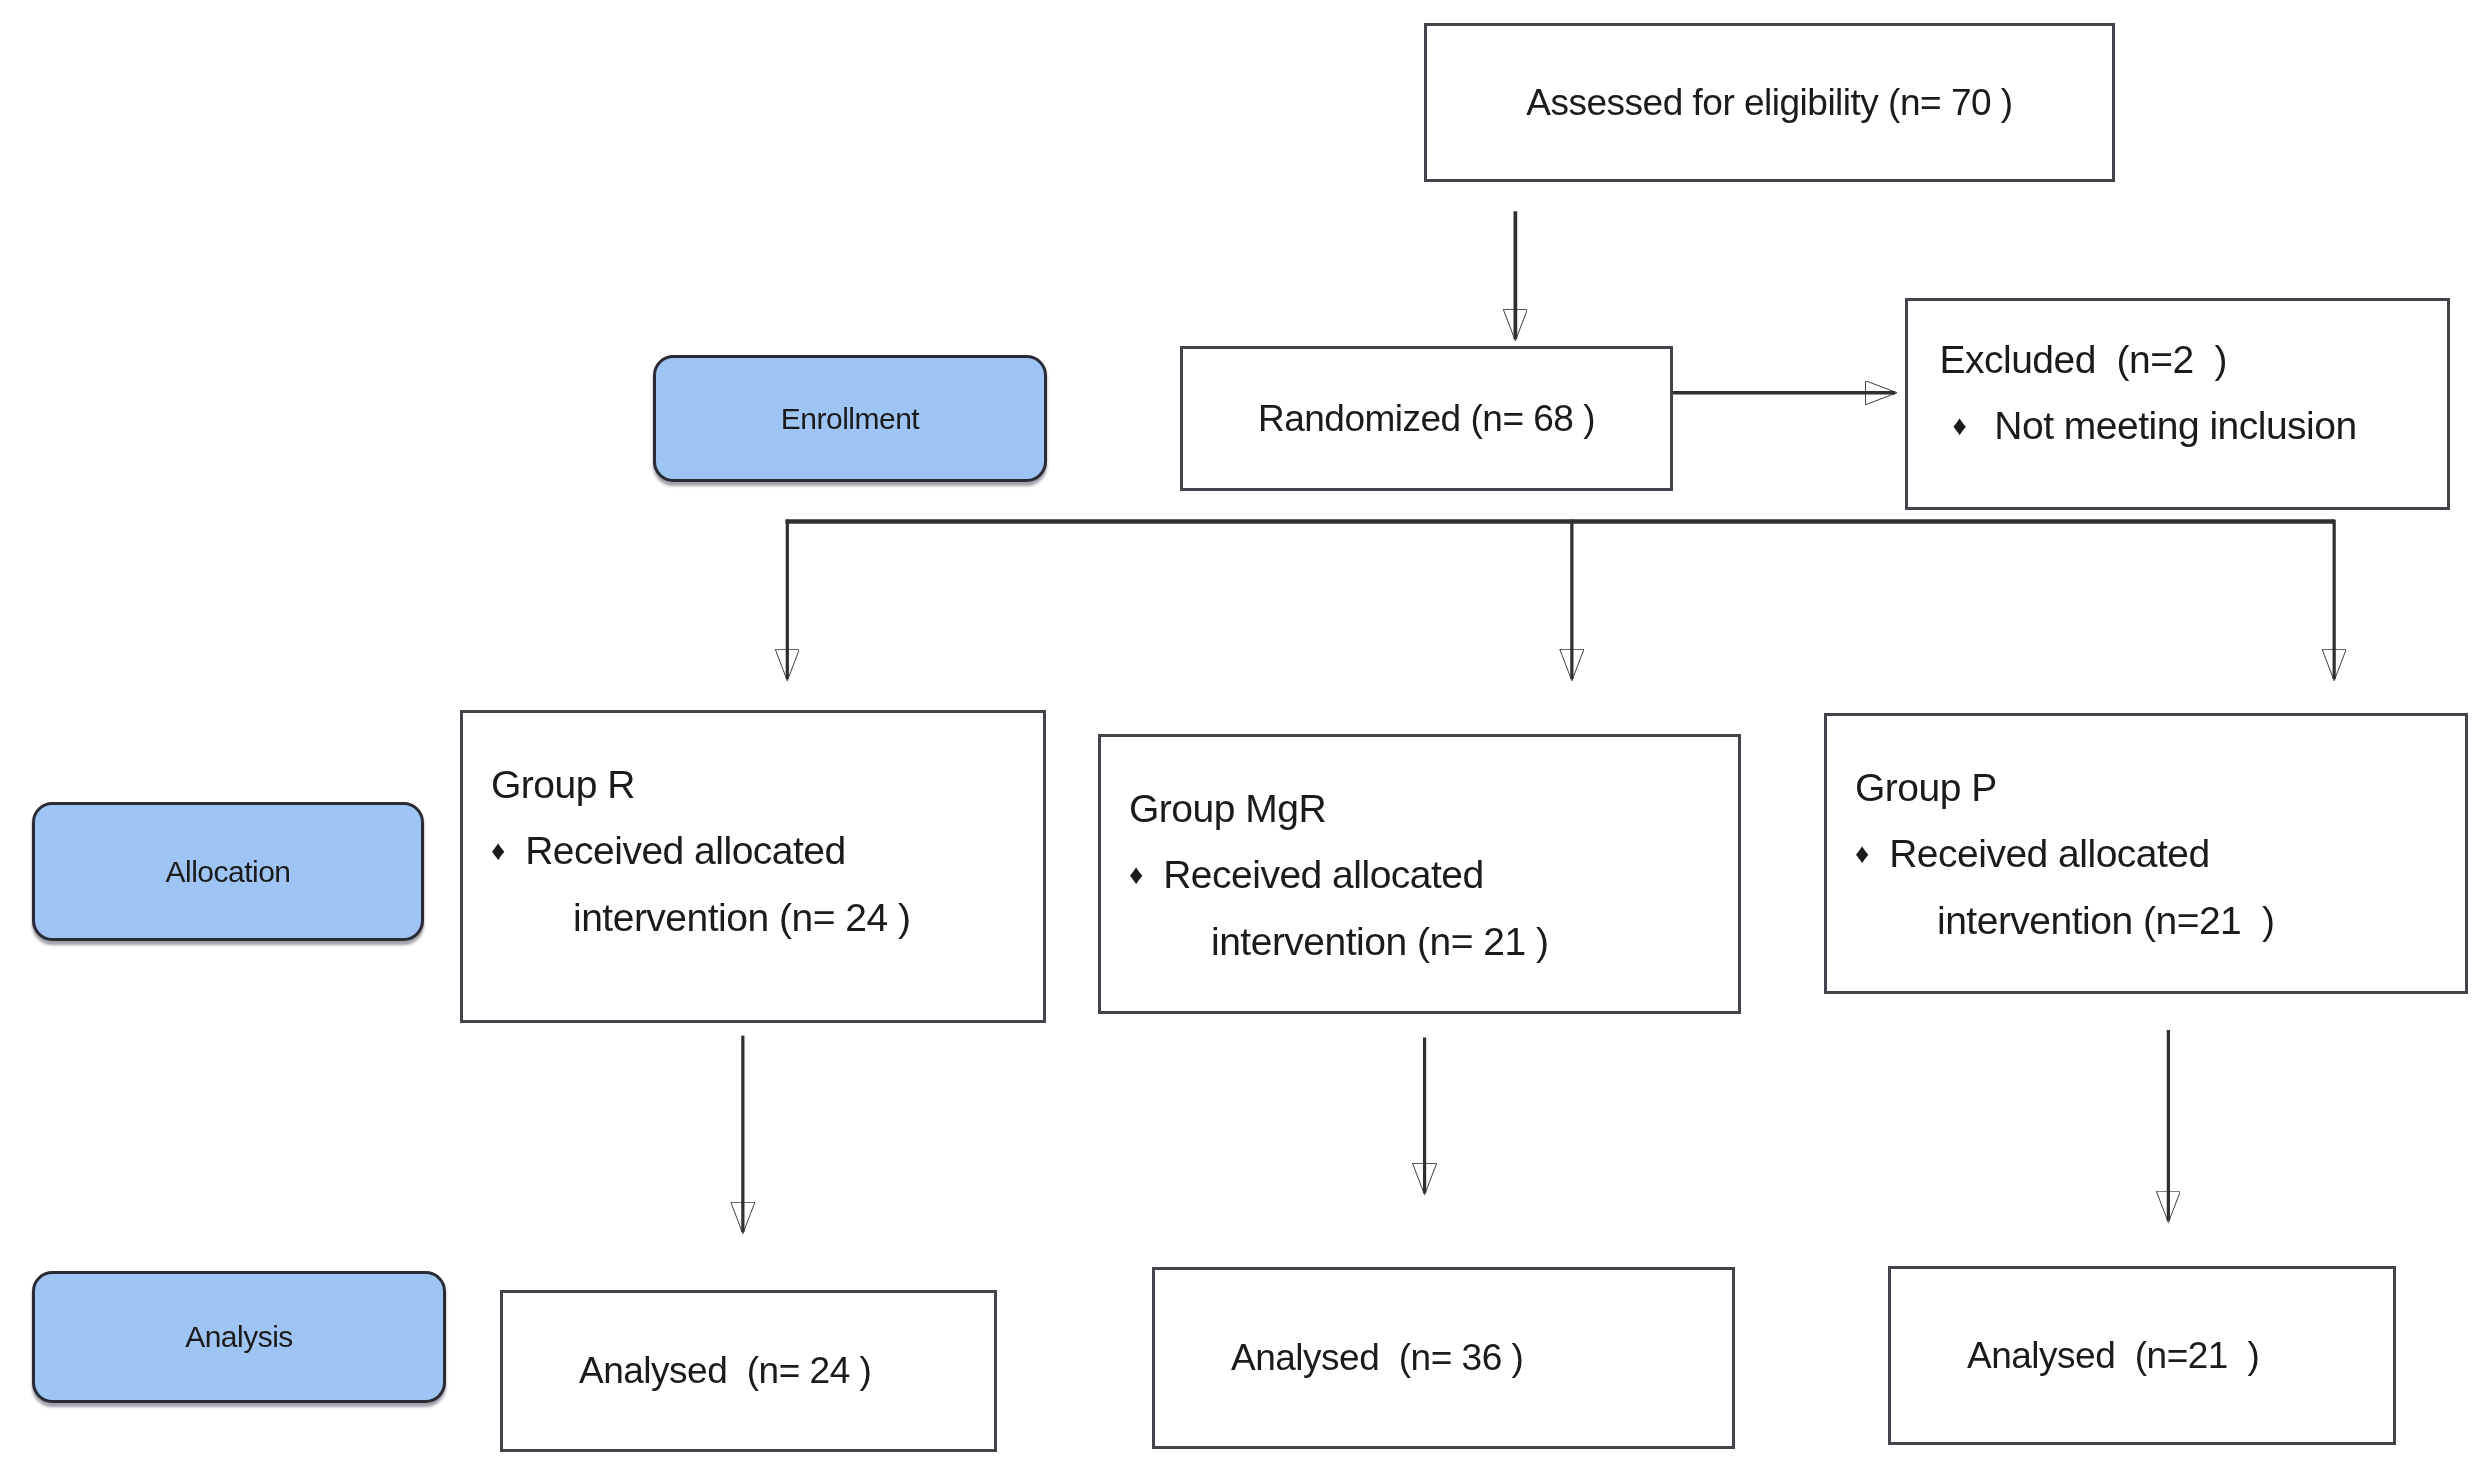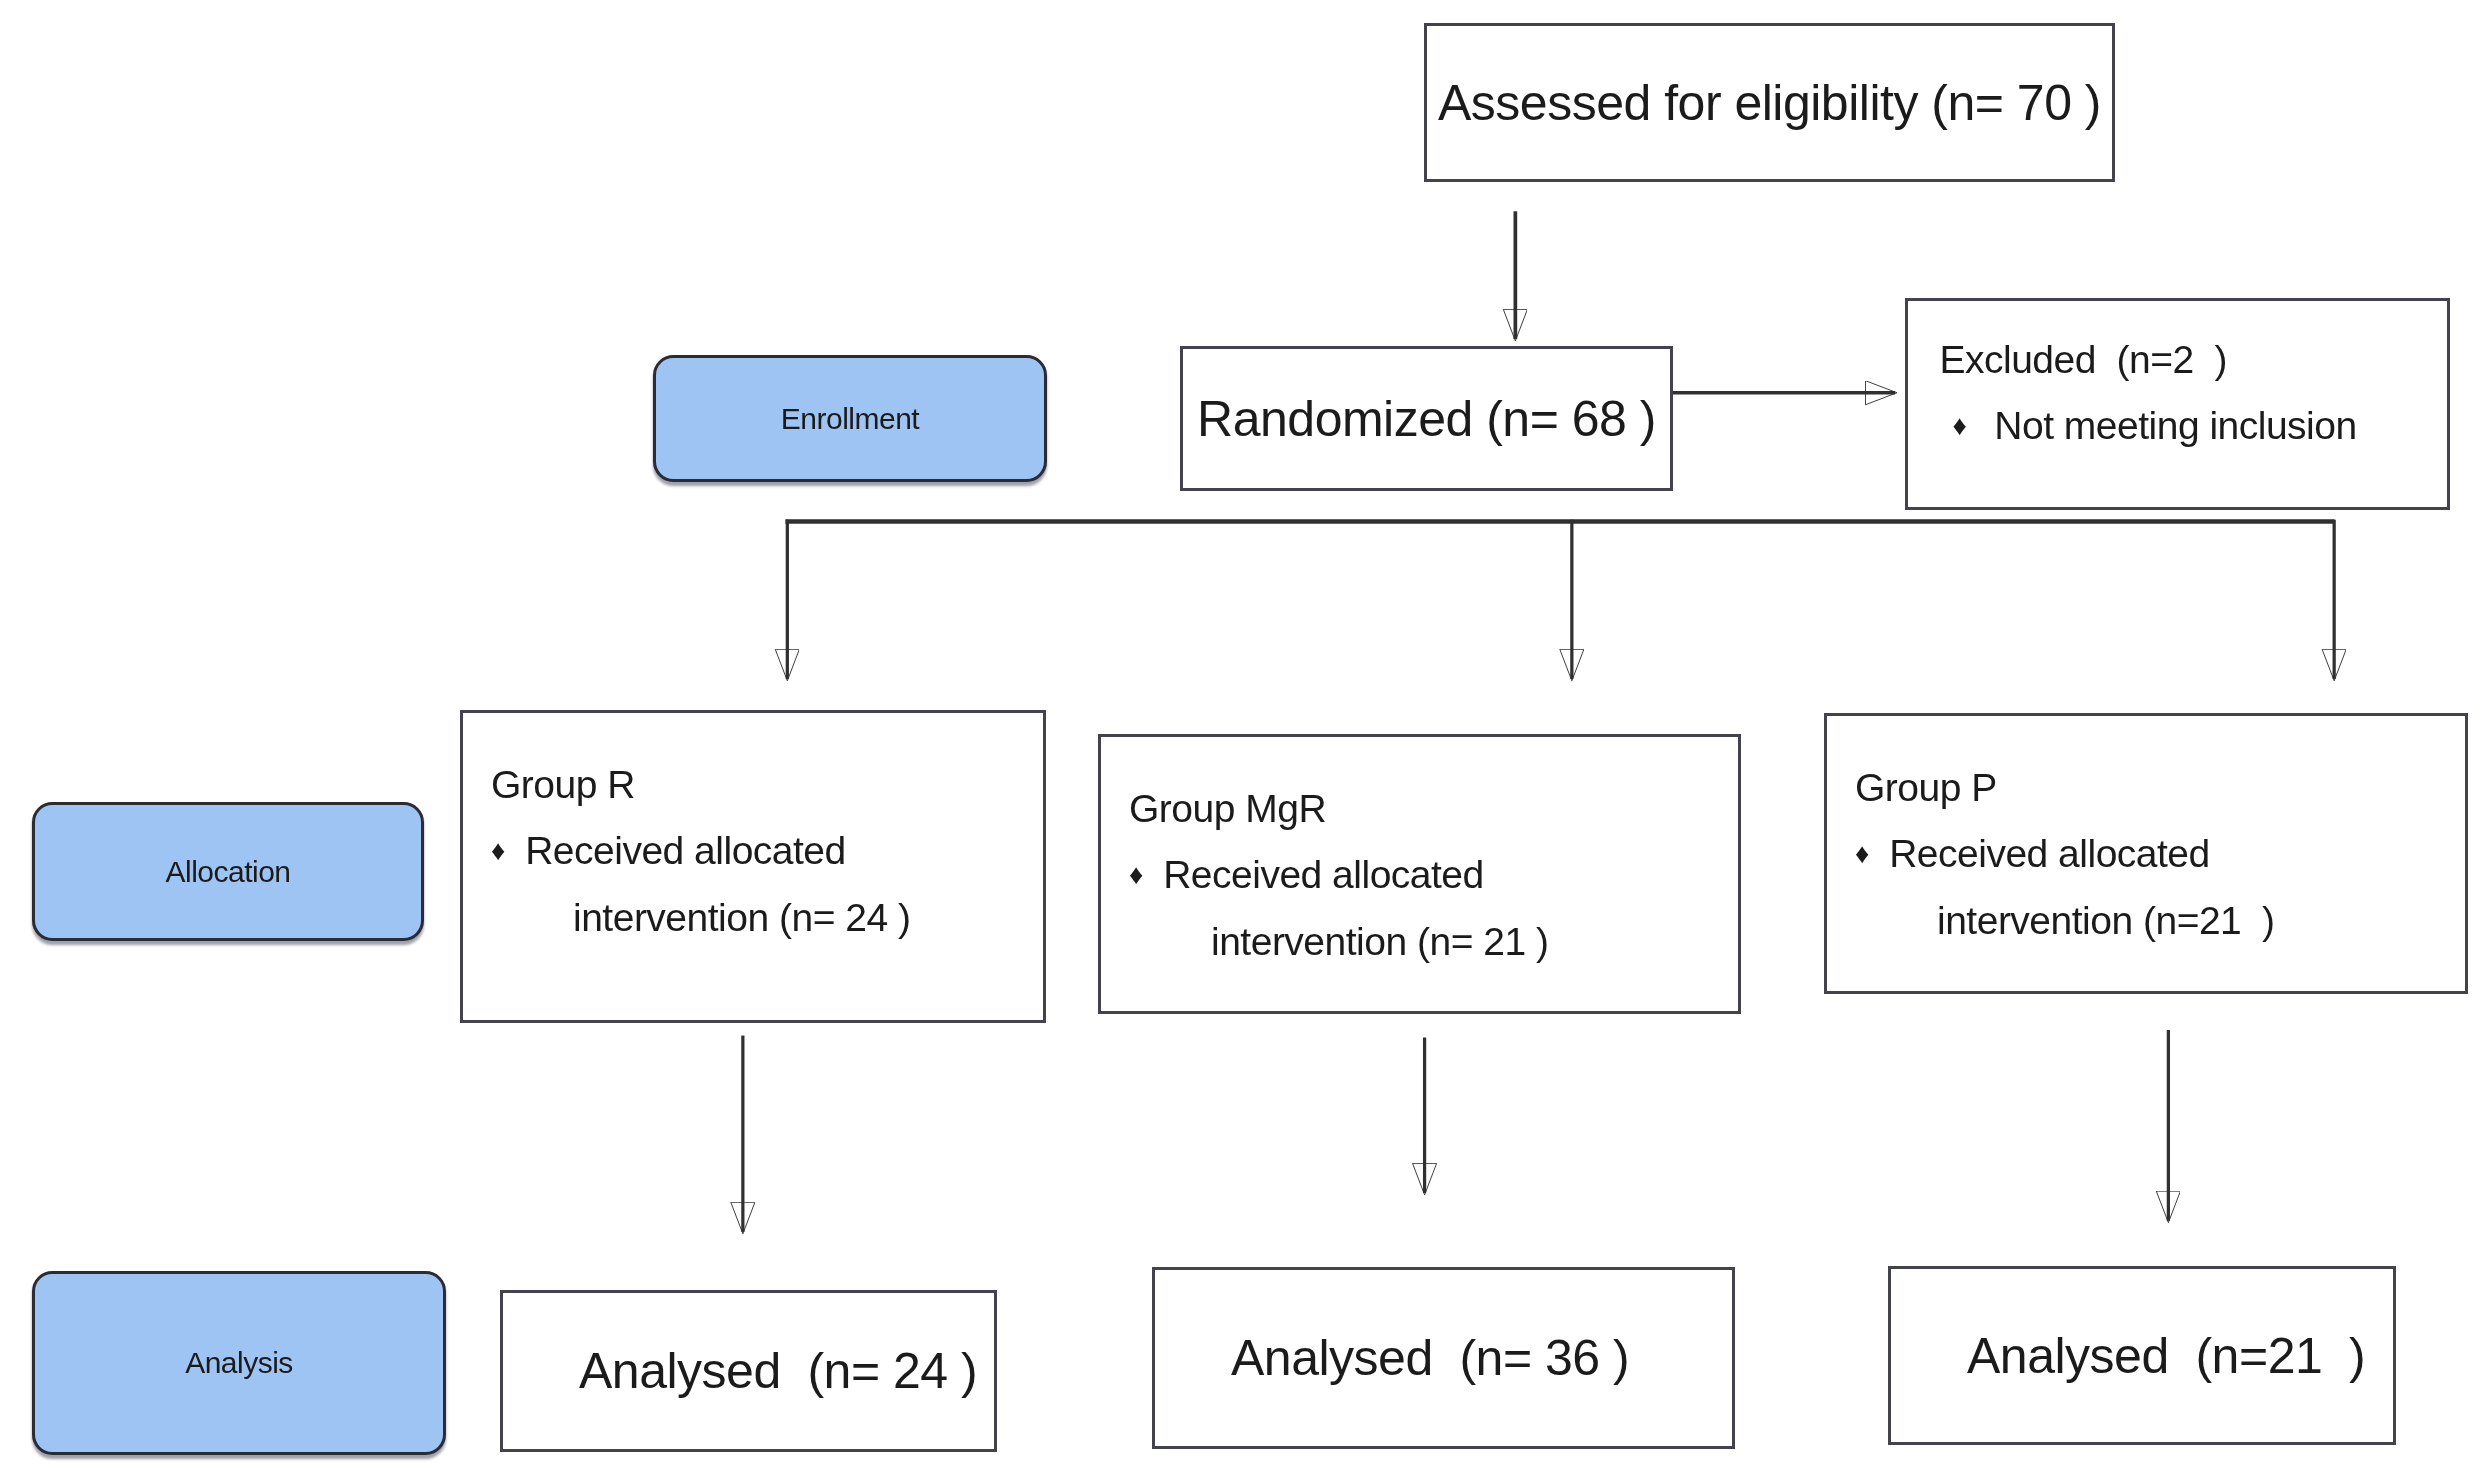--- a/index.html
+++ b/index.html
@@ -16,21 +16,21 @@
   .connectors{position:absolute;left:0;top:0;width:2487px;height:1482px;}
   .connectors line,.connectors path{stroke:var(--arrow,#303030);fill:none;}
   .arrowhead{fill:var(--arrow,#303030);}
 
   .nbox{
     position:absolute;box-sizing:border-box;background:#fff;
     border:3.7px solid var(--box-border,#43434b);
   }
   .center{display:flex;align-items:center;justify-content:center;}
   .t{white-space:pre;}
-  .fs-main{font-size:50px;letter-spacing:-0.5px;}
+  .fs-main{font-size:37px;letter-spacing:-0.5px;}
   .fs-body{font-size:39px;letter-spacing:-0.5px;line-height:1.7;}
 
   .stage{
     position:absolute;box-sizing:border-box;
     background:var(--stage-fill,#9ec4f3);
     border:3.7px solid var(--stage-border,#2b2b35);
     border-radius:20.4px;
     display:flex;align-items:center;justify-content:center;
     font-size:30px;letter-spacing:-0.5px;
     box-shadow:0 3.7px 2.8px rgba(45,45,65,.45);
@@ -109,21 +109,21 @@
 
   <div class="nbox fs-body" style="left:1824px;top:713px;width:644px;height:281px;padding:39px 18.5px 0 28px;">
     <div class="t">Group P</div>
     <div class="bullet-row">
       <span class="diamond">♦</span>
       <span class="t">Received allocated</span>
     </div>
     <div class="t indent">intervention (n=21  )</div>
   </div>
 
-  <div class="stage" style="left:32px;top:1271px;width:414px;height:184px;">
+  <div class="stage" style="left:32px;top:1271px;width:414px;height:132px;">
     <span class="t">Analysis</span>
   </div>
 
   <div class="nbox analysed fs-main" style="left:500px;top:1290px;width:497px;height:162px;">
     <span class="t">Analysed  (n= 24 )</span>
   </div>
 
   <div class="nbox analysed fs-main" style="left:1152px;top:1267px;width:583px;height:182px;">
     <span class="t">Analysed  (n= 36 )</span>
   </div>

